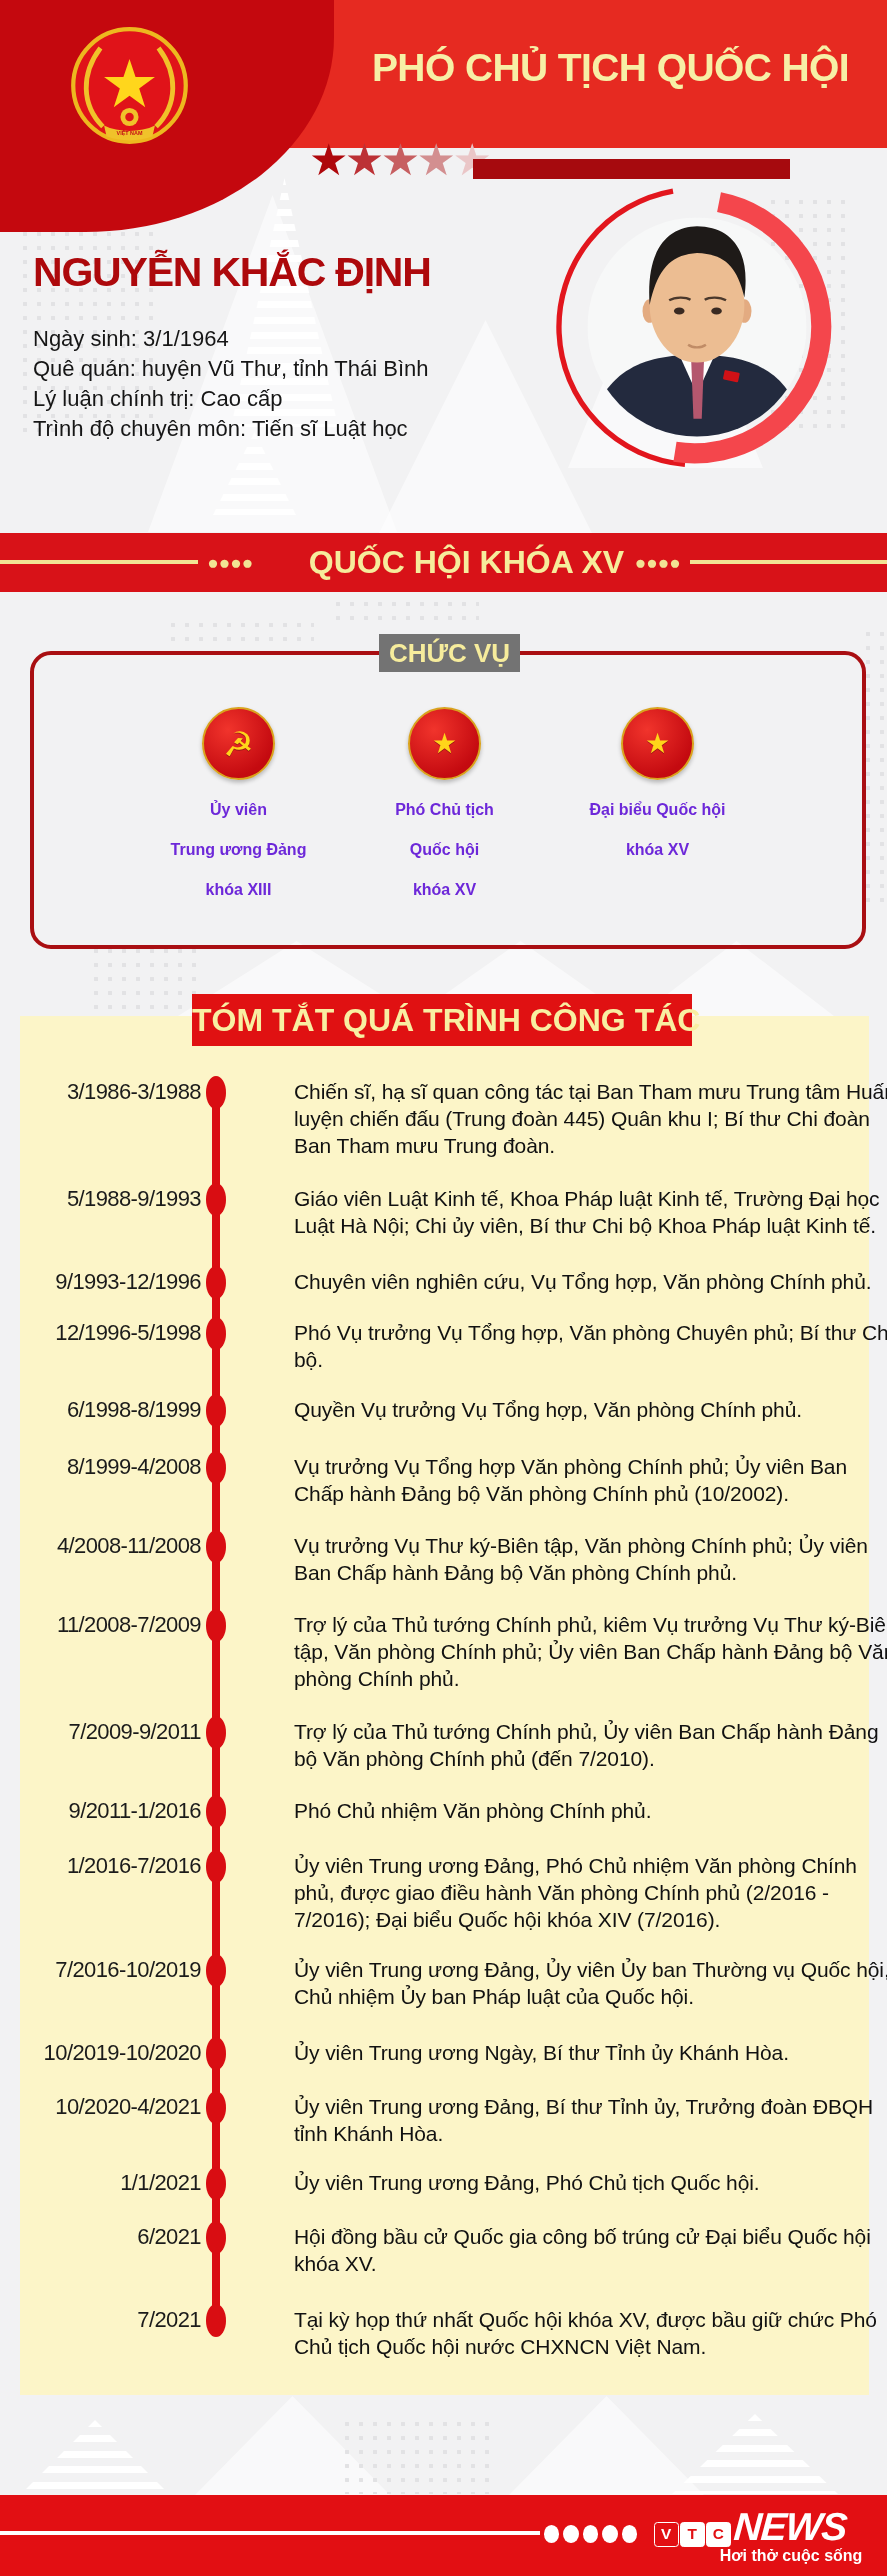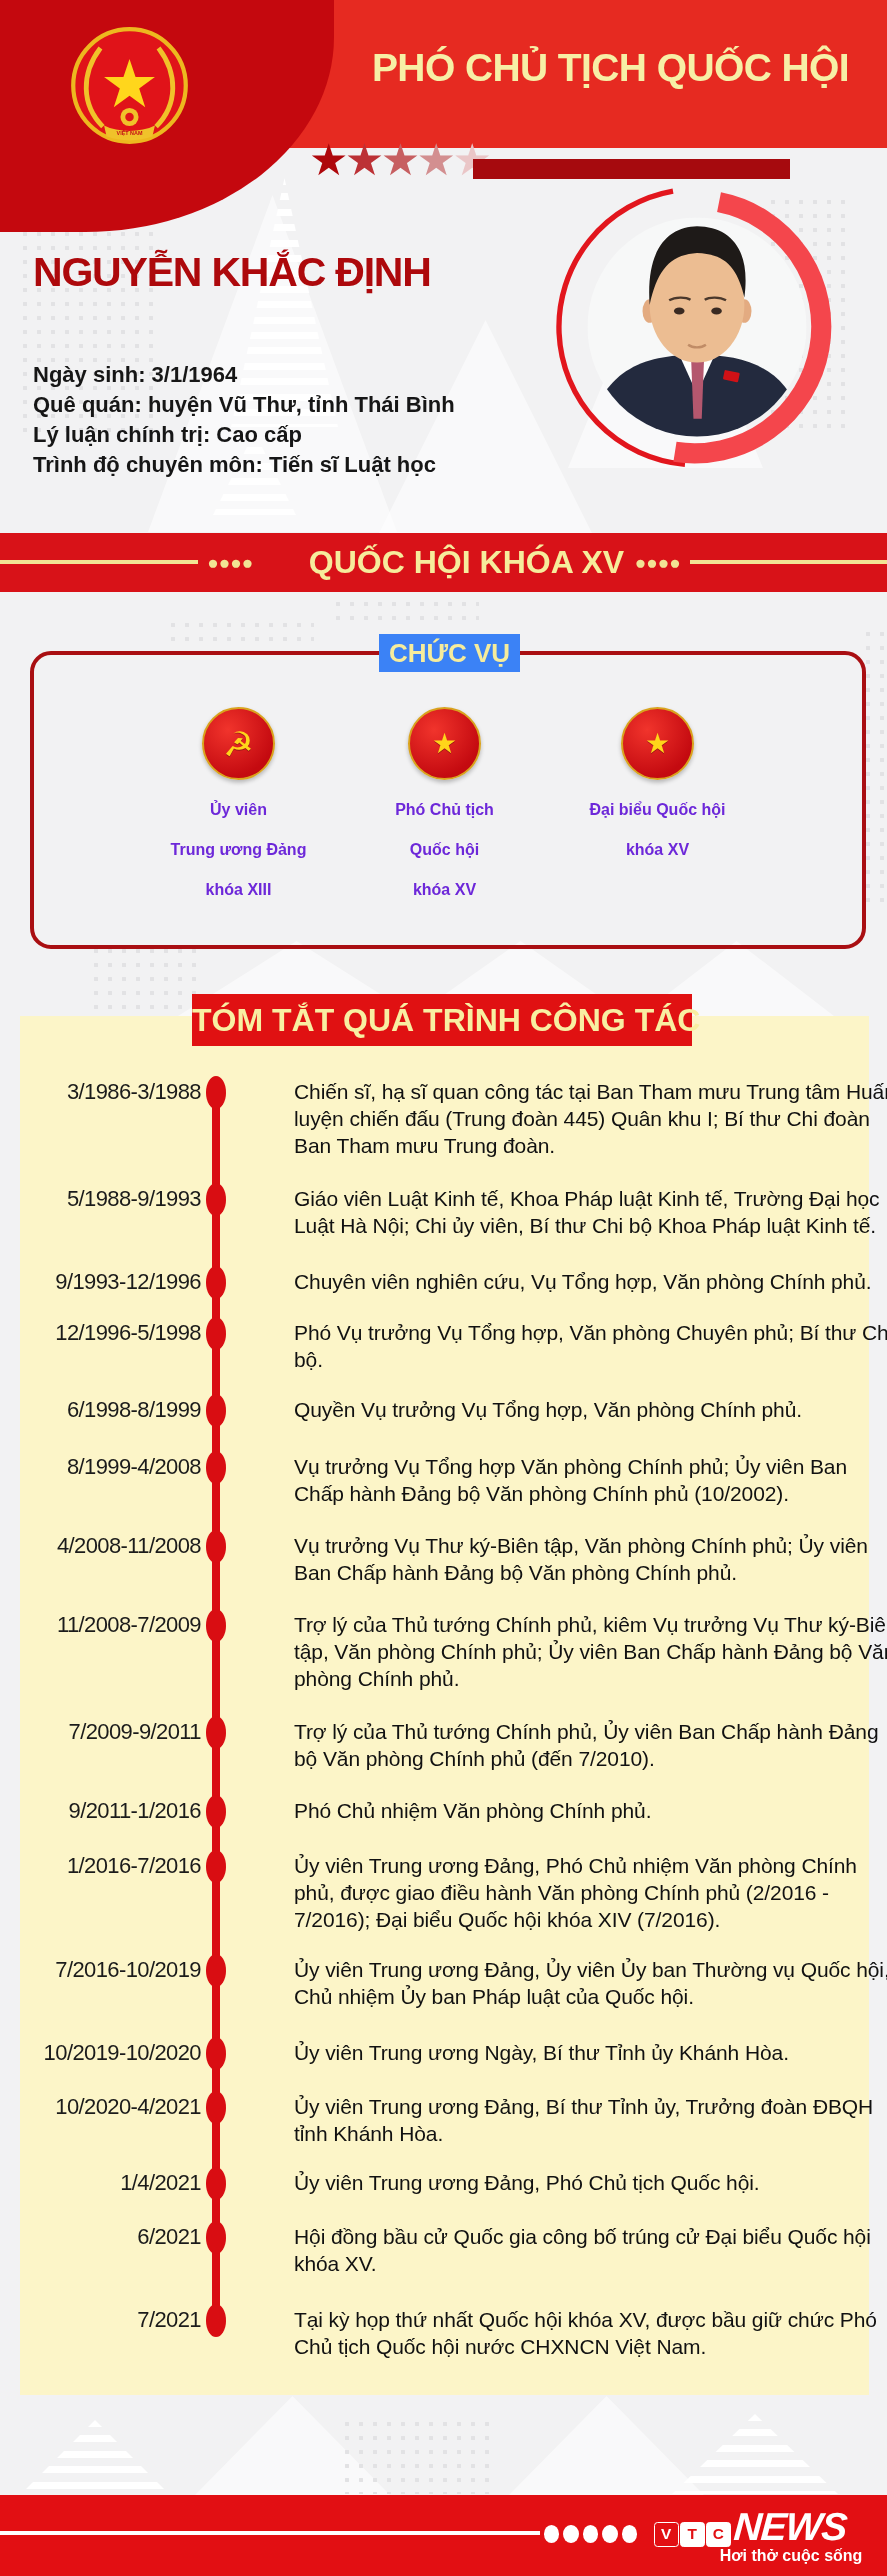--- a/index.html
+++ b/index.html
@@ -13,33 +13,33 @@
   
   .header-right{position:absolute;left:0;top:0;width:888px;height:148px;background:#e62a21;}
   .header-left{position:absolute;left:0;top:0;width:334px;height:232px;background:#c4080e;border-bottom-right-radius:249px 195px;}
   .header-title{position:absolute;left:334px;top:46px;width:553px;text-align:center;font-size:39px;font-weight:bold;color:#f7efa6;letter-spacing:-0.6px;white-space:nowrap;}
   .emblem-svg{position:absolute;left:69px;top:25px;}
   .stars-row{position:absolute;left:309px;top:138px;display:flex;}
   .stars-row span{font-size:44px;line-height:44px;margin-right:-3.6px;}
   .header-bar{position:absolute;left:473px;top:159px;width:317px;height:20px;background:#a60a0e;}
   
   .profile-name{position:absolute;left:33px;top:249px;font-size:41px;font-weight:bold;color:#ad090c;letter-spacing:-1.2px;white-space:nowrap;}
-  .profile-info{position:absolute;left:33px;top:360px;font-weight:bold;}
+  .profile-info{position:absolute;left:33px;top:324px;}
   .profile-info div{font-size:22px;line-height:30px;color:#161616;}
   .portrait-wrap{position:absolute;left:546px;top:176px;width:302px;height:302px;}
   
   .banner{position:absolute;left:0;top:533px;width:888px;height:59px;background:#d81218;}
   .banner .b-line{position:absolute;left:0;right:0;top:27px;height:4.1px;background:#f2e394;}
   .banner .b-center{position:absolute;left:0;right:0;top:0;height:59px;display:flex;align-items:center;justify-content:center;}
   .banner .b-inner{position:relative;background:#d81218;padding:0 9.5px;display:flex;align-items:center;gap:10.7px;}
   .banner .b-dots{color:#f2e394;font-size:19px;letter-spacing:0px;line-height:59px;}
   .banner .b-title{color:#f6ec9c;font-size:32px;font-weight:bold;letter-spacing:0px;white-space:nowrap;margin-left:45px;}
   
   .pos-box{position:absolute;left:30px;top:651px;width:828px;height:290px;border:4.1px solid #a90f12;border-radius:21px;}
-  .pos-title{position:absolute;left:379px;top:634px;width:141px;height:38px;background:#3b82f6;color:#f6ec9c;font-size:26px;font-weight:bold;text-align:center;line-height:38px;}
+  .pos-title{position:absolute;left:379px;top:634px;width:141px;height:38px;background:#737373;color:#f6ec9c;font-size:26px;font-weight:bold;text-align:center;line-height:38px;}
   .pos-col{position:absolute;width:201px;text-align:center;}
   .pos-badge{width:69px;height:69px;margin:0 auto;border-radius:50%;border:2.4px solid #d9a31e;background:radial-gradient(circle at 35% 30%,#f1342c,#c40a10 72%);display:flex;align-items:center;justify-content:center;box-shadow:0 2.4px 4.7px rgba(0,0,0,.25);}
   .pos-badge .glyph{color:#ffd51a;text-shadow:0 0.6px 0.6px rgba(0,0,0,.3);}
   .pos-lines{margin-top:9.5px;}
   .pos-lines div{font-size:16px;font-weight:bold;color:#6d28d9;line-height:40px;white-space:nowrap;}
   
   .career-bg{position:absolute;left:19.5px;top:1016px;width:849px;height:1379px;background:#fcf5c8;}
   .career-title{position:absolute;left:192px;top:994px;width:500px;height:52px;background:#e01112;color:#f8efa2;font-size:32px;font-weight:bold;text-align:center;line-height:52px;white-space:nowrap;}
   .tl-line{position:absolute;left:212px;top:1094px;width:8.3px;height:1226px;background:#d90d12;}
   .tl-entry{position:absolute;left:0;width:888px;}
@@ -257,21 +257,21 @@
         <div class="tl-date">10/2019-10/2020</div>
         <div class="tl-dot"></div>
         <div class="tl-text">Ủy viên Trung ương Ngày, Bí thư Tỉnh ủy Khánh Hòa.</div>
       </div>
       <div class="tl-entry" style="top: 2093px;">
         <div class="tl-date">10/2020-4/2021</div>
         <div class="tl-dot"></div>
         <div class="tl-text">Ủy viên Trung ương Đảng, Bí thư Tỉnh ủy, Trưởng đoàn ĐBQH tỉnh Khánh Hòa.</div>
       </div>
       <div class="tl-entry" style="top: 2169px;">
-        <div class="tl-date">1/4/2021</div>
+        <div class="tl-date">1/1/2021</div>
         <div class="tl-dot"></div>
         <div class="tl-text">Ủy viên Trung ương Đảng, Phó Chủ tịch Quốc hội.</div>
       </div>
       <div class="tl-entry" style="top: 2223px;">
         <div class="tl-date">6/2021</div>
         <div class="tl-dot"></div>
         <div class="tl-text">Hội đồng bầu cử Quốc gia công bố trúng cử Đại biểu Quốc hội khóa XV.</div>
       </div>
       <div class="tl-entry" style="top: 2306px;">
         <div class="tl-date">7/2021</div>

